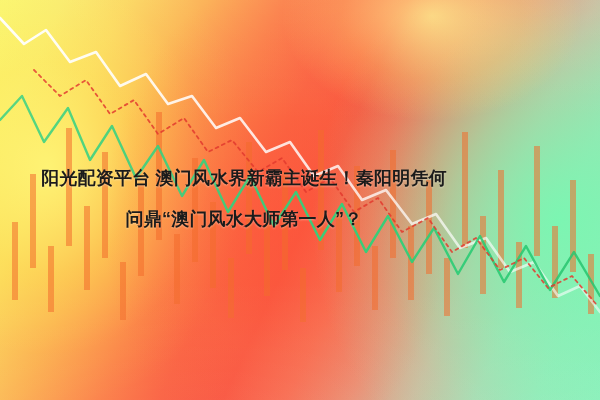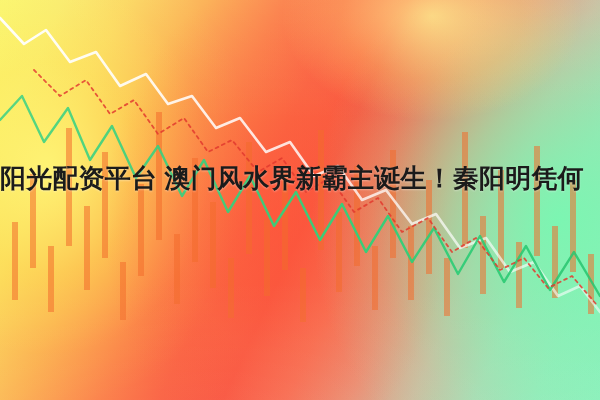--- a/index.html
+++ b/index.html
@@ -80,21 +80,21 @@
   }
 
   
   #headline {
     position: absolute;
     left: 0;
     top: 158px;
     width: 488px;
     text-align: center;
     color: #1b1b1b;
-    font-size: 26px;
+    font-size: 18px;
     font-weight: 700;
     line-height: 41px;
     letter-spacing: 0.2px;
     text-shadow: 0 1px 2px rgba(255,255,255,0.35);
     white-space: nowrap;
   }
   #headline .ln {
     display: block;
   }
 </style>
@@ -160,15 +160,16 @@
       </g>
     <polyline id="line-white" fill="none" stroke="url(#whiteFade)" stroke-width="2.6" stroke-linecap="round" stroke-linejoin="round" points="0,18 24,44 46,30 70,62 96,52 120,86 146,74 168,104 192,96 216,128 240,118 266,152 290,142 314,176 338,166 362,200 386,190 412,224 436,214 460,248 486,238 510,272 534,262 558,296 580,286 600,312"></polyline>
     <polyline id="line-green" fill="none" stroke="url(#greenFade)" stroke-width="2.4" stroke-linecap="round" stroke-linejoin="round" points="0,120 22,96 44,142 68,108 90,160 112,126 136,178 158,146 182,196 204,160 228,212 250,176 274,226 296,192 320,240 342,204 366,252 388,216 412,262 434,228 458,274 480,236 504,282 526,246 550,290 574,252 600,296"></polyline>
     <polyline id="line-red" fill="none" stroke="#e23a2e" stroke-width="1.8" stroke-opacity="0.85" stroke-dasharray="3 4" stroke-linecap="round" stroke-linejoin="round" points="34,70 60,96 86,80 110,114 134,100 158,134 184,118 208,152 232,140 258,172 282,158 306,192 330,178 354,212 378,198 402,232 428,218 452,252 476,238 500,270 524,258 548,288 572,276 596,304"></polyline>
   </svg>
 
   <div class="layer" id="bg-veil"></div>
 
   <div id="headline">
     <span class="ln">阳光配资平台 澳门风水界新霸主诞生！秦阳明凭何</span>
+    <span class="ln">问鼎“澳门风水大师第一人”？</span>
   </div>
 
 </div>
 
 </body></html>

